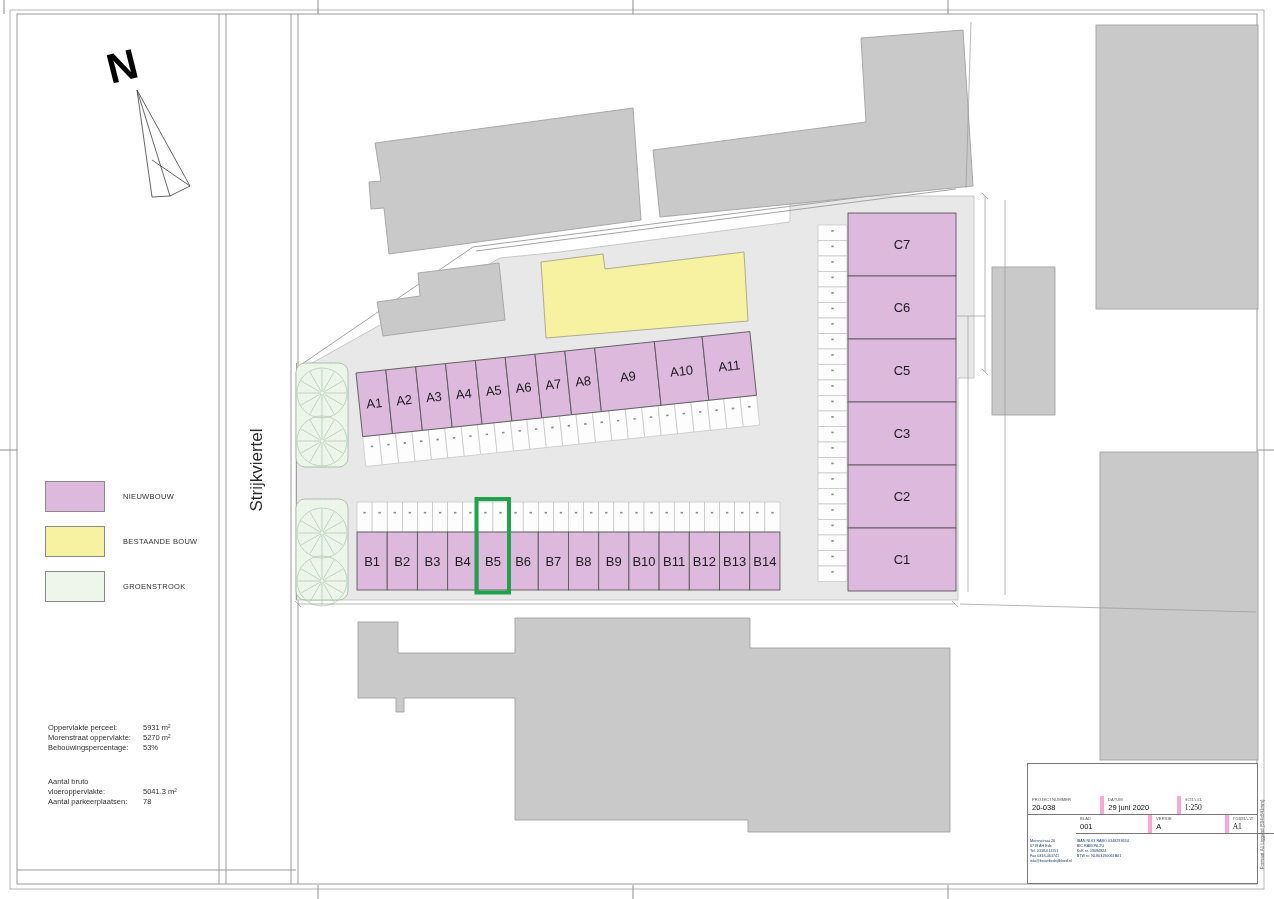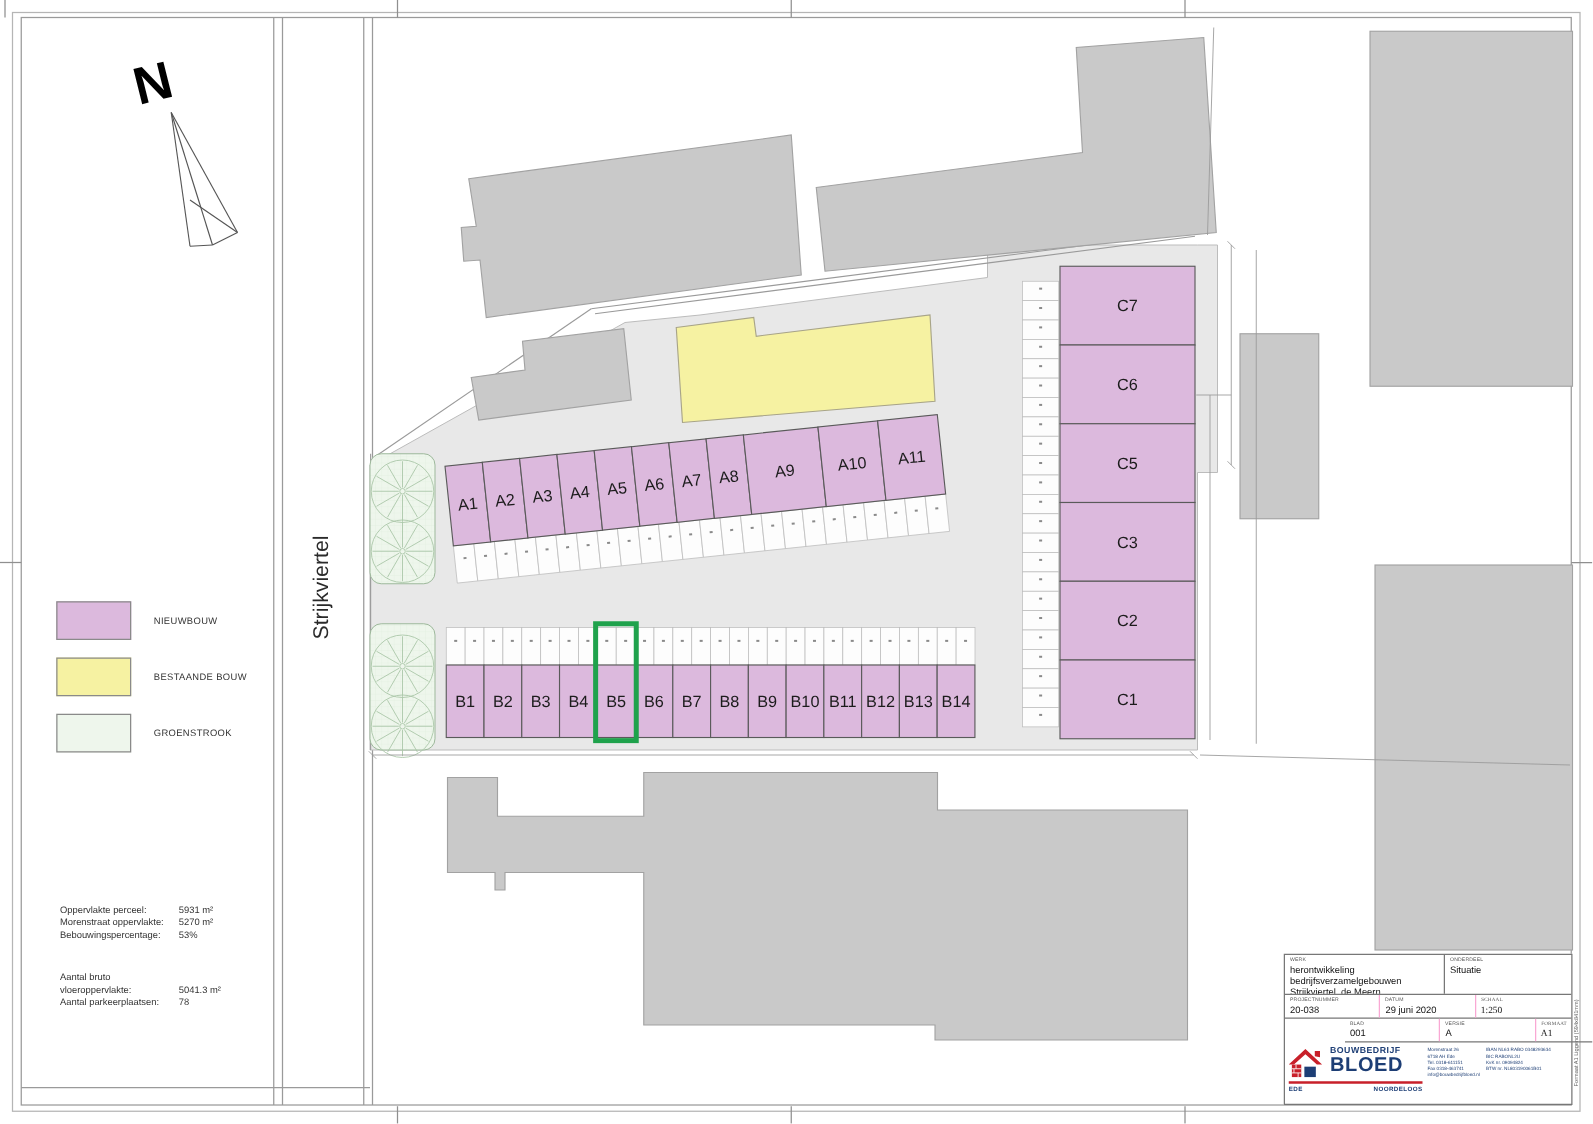--- a/index.html
+++ b/index.html
@@ -43,21 +43,21 @@
   .tb{position:absolute;left:1027px;top:763px;width:231px;height:121px;border:1px solid #777;
       box-sizing:border-box;background:#fff;font-size:7.5px;color:#222;}
   .tb-row{position:absolute;left:0;width:100%;box-sizing:border-box;display:flex;}
   .tb-r1{top:0;height:32px;border-bottom:1px solid #777;}
   .tb-r2{top:32px;height:19px;border-bottom:1px solid #777;}
   .tb-r3{top:51px;height:19px;border-bottom:1px solid #777;margin-left:48px;}
   .tb-r4{top:70px;height:49px;}
   .tb-cell{box-sizing:border-box;padding:2px 4px 0 4px;overflow:hidden;}
   .tb-cw{width:128px;border-right:1px solid #777;}
   .tb-co{flex:1;}
-  .tb-c3{width:77px;border-right:1px solid #f9a8d4;}
+  .tb-c3{width:77px;border-right:4px solid #f9a8d4;}
   .tb-c3:last-child{border-right:none;font-family:Liberation Serif, serif;}
   .tb-label{font-size:6px;transform:scale(.68);transform-origin:0 0;color:#555;
             white-space:nowrap;height:5px;letter-spacing:.2px;}
   .tb-val{font-size:7.5px;line-height:9px;color:#111;}
   .tb-logo{width:112px;padding:3px 2px 0 3px;box-sizing:border-box;}
   .logo-top{display:flex;align-items:flex-start;}
   .logo-txt{margin-left:3px;}
   .logo-l1{font-size:7px;font-weight:bold;letter-spacing:.4px;}
   .logo-l2{font-size:16px;font-weight:bold;letter-spacing:.5px;margin-top:0px;}
   .logo-rule{height:2px;margin-top:2px;}
@@ -474,31 +474,20 @@
     <div><span class="stat-label">Oppervlakte perceel:</span><span class="stat-val">5931 m²</span></div>
     <div><span class="stat-label">Morenstraat oppervlakte:</span><span class="stat-val">5270 m²</span></div>
     <div><span class="stat-label">Bebouwingspercentage:</span><span class="stat-val">53%</span></div>
   </div>
   <div class="stats" style="top:757px">
     <div><span class="stat-label">Aantal bruto vloeroppervlakte:</span><span class="stat-val">5041.3 m²</span></div>
     <div><span class="stat-label">Aantal parkeerplaatsen:</span><span class="stat-val">78</span></div>
   </div>
 
   <div class="tb">
-    <div class="tb-row tb-r1">
-      <div class="tb-cell tb-cw">
-        <div class="tb-label">WERK</div>
-        <div class="tb-val">herontwikkeling bedrijfsverzamelgebouwen</div>
-        <div class="tb-val">Strijkviertel, de Meern</div>
-      </div>
-      <div class="tb-cell tb-co">
-        <div class="tb-label">ONDERDEEL</div>
-        <div class="tb-val">Situatie</div>
-      </div>
-    </div>
     <div class="tb-row tb-r2">
       <div class="tb-cell tb-c3">
         <div class="tb-label">PROJECTNUMMER</div>
         <div class="tb-val">20-038</div>
       </div>
       <div class="tb-cell tb-c3">
         <div class="tb-label">DATUM</div>
         <div class="tb-val">29 juni 2020</div>
       </div>
       <div class="tb-cell tb-c3">
@@ -514,40 +503,20 @@
       <div class="tb-cell tb-c3">
         <div class="tb-label">VERSIE</div>
         <div class="tb-val">A</div>
       </div>
       <div class="tb-cell tb-c3">
         <div class="tb-label">FORMAAT</div>
         <div class="tb-val">A1</div>
       </div>
     </div>
     <div class="tb-row tb-r4">
-      <div class="tb-logo">
-        <div class="logo-top">
-          <svg width="30" height="26" viewBox="0 0 36 30">
-            <polygon points="0,17 16,2 32,17 27,17 16,7 5,17" fill="#c8202a"></polygon>
-            <polygon points="25,4 30,4 30,10 25,9" fill="#c8202a"></polygon>
-            <rect x="3" y="17" width="9" height="12" fill="#c8202a"></rect>
-            <path d="M3 21H12M3 25H12M7 17V21M5 21V25M9 25V29" stroke="#fff" stroke-width="0.8"></path>
-            <rect x="15" y="19" width="11" height="10" fill="#1d3e75"></rect>
-          </svg>
-          <div class="logo-txt">
-            <div class="logo-l1" style="color: rgb(29, 62, 117);">BOUWBEDRIJF</div>
-            <div class="logo-l2" style="color: rgb(29, 62, 117);">BLOED</div>
-          </div>
-        </div>
-        <div class="logo-rule" style="background: rgb(200, 32, 42);"></div>
-        <div class="logo-cities" style="color: rgb(29, 62, 117);">
-          <span>EDE</span>
-          <span>NOORDELOOS</span>
-        </div>
-      </div>
       <div class="tb-contact">
         <div class="tb-contact-inner" style="color: rgb(29, 62, 117);">
           <div id="contact-col1">
               <div>Morenstraat 26</div>
               <div>6718 AH  Ede</div>
               <div>Tel. 0318-611151</div>
               <div>Fax 0318-463741</div>
               <div>info@bouwbedrijfbloed.nl</div>
             </div>
           <div id="contact-col2">

